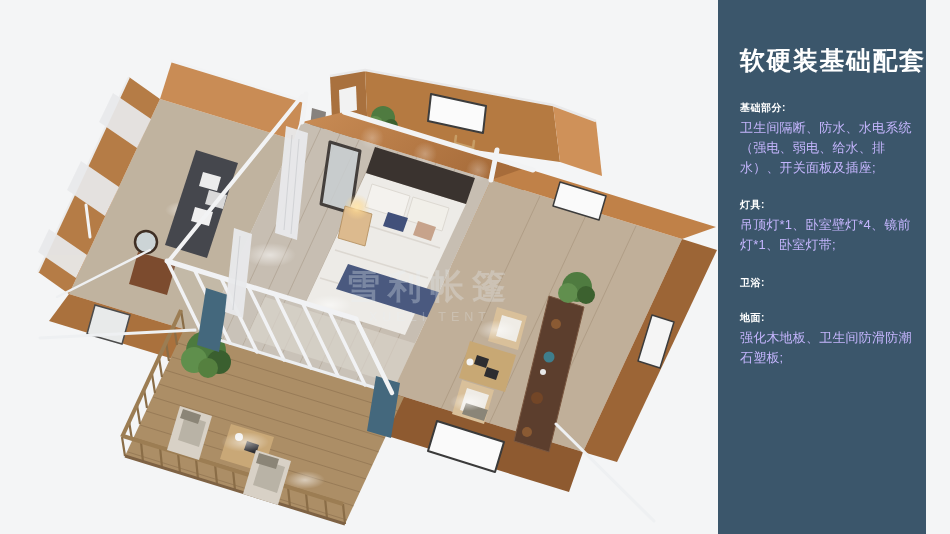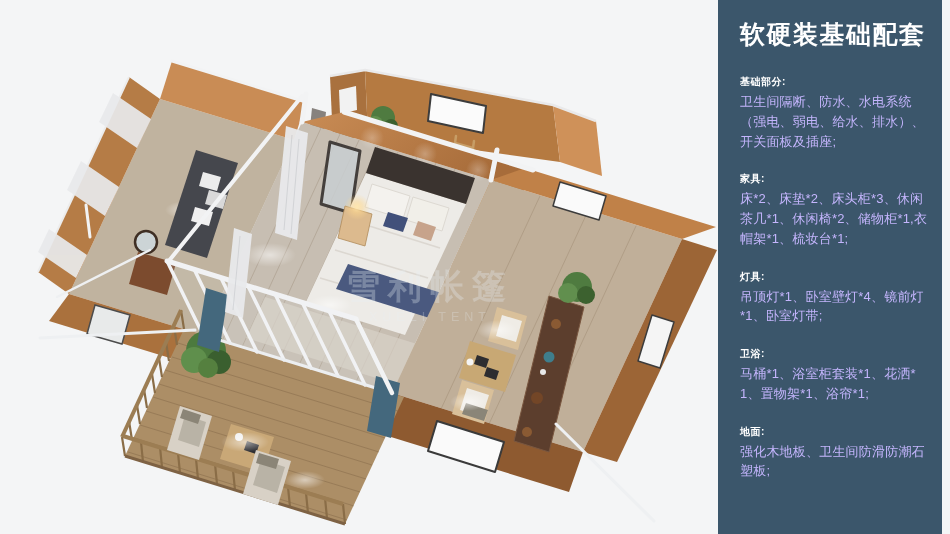--- a/index.html
+++ b/index.html
@@ -11,23 +11,23 @@
   }
   .page { display: flex; width: 950px; height: 534px; }
   .render-pane {
     width: 718px; height: 416px;
     background: #f4f5f6;
     position: relative;
     flex: 0 0 auto;
   }
   .render-pane svg { display: block; }
   .sidebar {
-    width: 224px; height: 534px;
+    width: 208px; height: 534px;
     flex: 0 0 auto;
-    padding: 18px 14px 0 22px;
+    padding: 44px 14px 0 22px;
     color: #ffffff;
   }
   .sidebar h1 {
     font-size: 25px;
     font-weight: bold;
     letter-spacing: 1.5px;
     color: #ffffff;
     margin-bottom: 24px;
     white-space: nowrap;
   }
@@ -286,33 +286,28 @@
   </div>
 
   <aside class="sidebar" style="background:#3b566b;">
     <h1>软硬装基础配套</h1>
 
     <section class="spec">
       <h2>基础部分:</h2>
       <p>卫生间隔断、防水、水电系统（强电、弱电、给水、排水）、开关面板及插座;</p>
     </section>
 
-    <section class="spec">
-      <h2>家具:</h2>
-      <p>床*2、床垫*2、床头柜*3、休闲茶几*1、休闲椅*2、储物柜*1,衣帽架*1、梳妆台*1;</p>
-    </section>
 
     <section class="spec">
       <h2>灯具:</h2>
       <p>吊顶灯*1、卧室壁灯*4、镜前灯*1、卧室灯带;</p>
     </section>
 
     <section class="spec">
       <h2>卫浴:</h2>
-      <p>马桶*1、浴室柜套装*1、花洒*1、置物架*1、浴帘*1;</p>
     </section>
 
     <section class="spec">
       <h2>地面:</h2>
       <p>强化木地板、卫生间防滑防潮石塑板;</p>
     </section>
   </aside>
 </div>
 
 </body></html>

